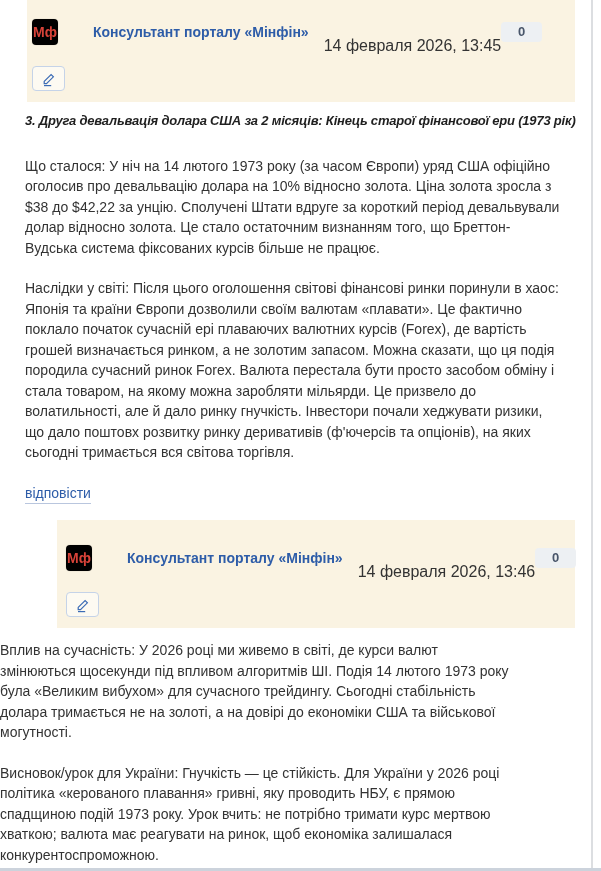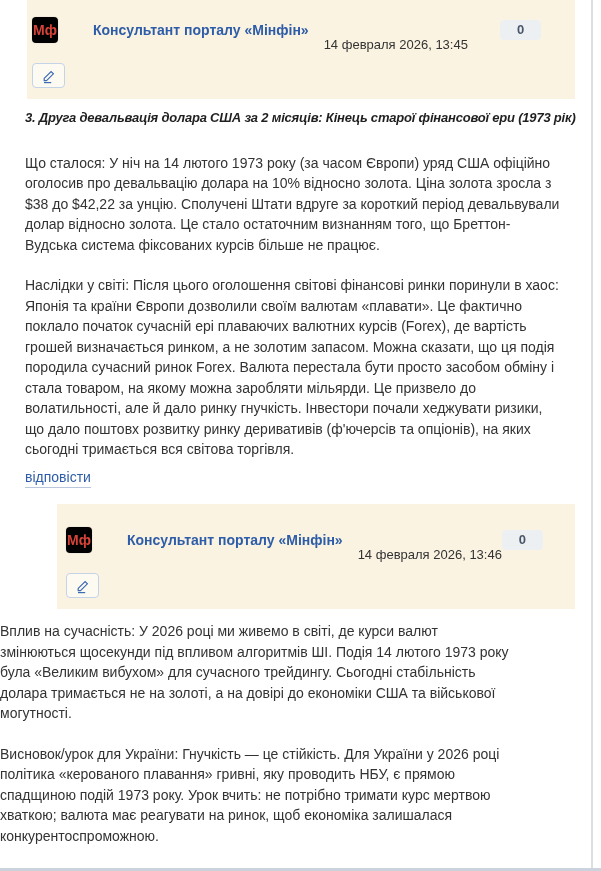--- a/index.html
+++ b/index.html
@@ -32,21 +32,21 @@
   .avatar{
     width:26px;height:26px;border-radius:4px;background:#000000;
     display:flex;align-items:center;justify-content:center;
     color:var(--logo-red,#d84339);font-weight:700;font-size:14px;
     cursor:pointer;flex:0 0 auto;box-shadow:0 0 0 1px rgba(0,0,0,0.03);
   }
   .author{
     margin-left:23px;color:var(--link-blue,#2d5ca8);font-weight:700;
     font-size:14px;text-decoration:none;cursor:pointer;white-space:nowrap;padding-left:12px;
   }
-  .date{margin-left:15px;font-size:13px;color:var(--text-color,#333);white-space:nowrap;margin-top:29px;}
+  .date{margin-left:15px;font-size:16px;color:var(--text-color,#333);white-space:nowrap;margin-top:29px;}
   .badge{
     margin-left:auto;background:var(--badge-bg,#edf0f3);border-radius:4px;
     min-width:41px;height:20px;line-height:20px;text-align:center;
     color:var(--badge-text,#49566a);font-weight:700;font-size:13px;
   }
   .edit-btn{
     margin-top:11px;width:33px;height:25px;border:1px solid var(--btn-border,#c5d3e8);
     border-radius:4px;background:rgba(255,255,255,0.55);
     display:flex;align-items:center;justify-content:center;cursor:pointer;padding:0;
   }
@@ -57,21 +57,21 @@
   .post-title{
     margin:9px 0 0;font-size:13px;font-weight:700;font-style:italic;
     color:var(--title-color,#1f1f1f);white-space:nowrap;letter-spacing:-0.2px;
     line-height:20.5px;
   }
   .comment-body p{margin:20px 0 0;}
   .c1 .comment-body p.p-first{margin-top:24px;}
   .c2 .comment-body p.p-first{margin-top:12px;}
   p.p-source{font-style:italic;margin-top:20px;}
   p.p-sep{margin-top:0;}
-  .reply-row{margin-top:7px;line-height:20.5px;}
+  .reply-row{margin-top:20px;line-height:20.5px;}
   .reply-link{
     color:var(--link-blue,#2d5ca8);text-decoration:none;cursor:pointer;
     border-bottom:1px solid var(--underline,#b9c6de);padding-bottom:2px;
     font-size:14px;
   }
   .v-divider{
     position:absolute;top:0;left:591px;width:2px;height:871px;
     background:var(--divider,#dcdee1);
   }
   .bottom-strip{

